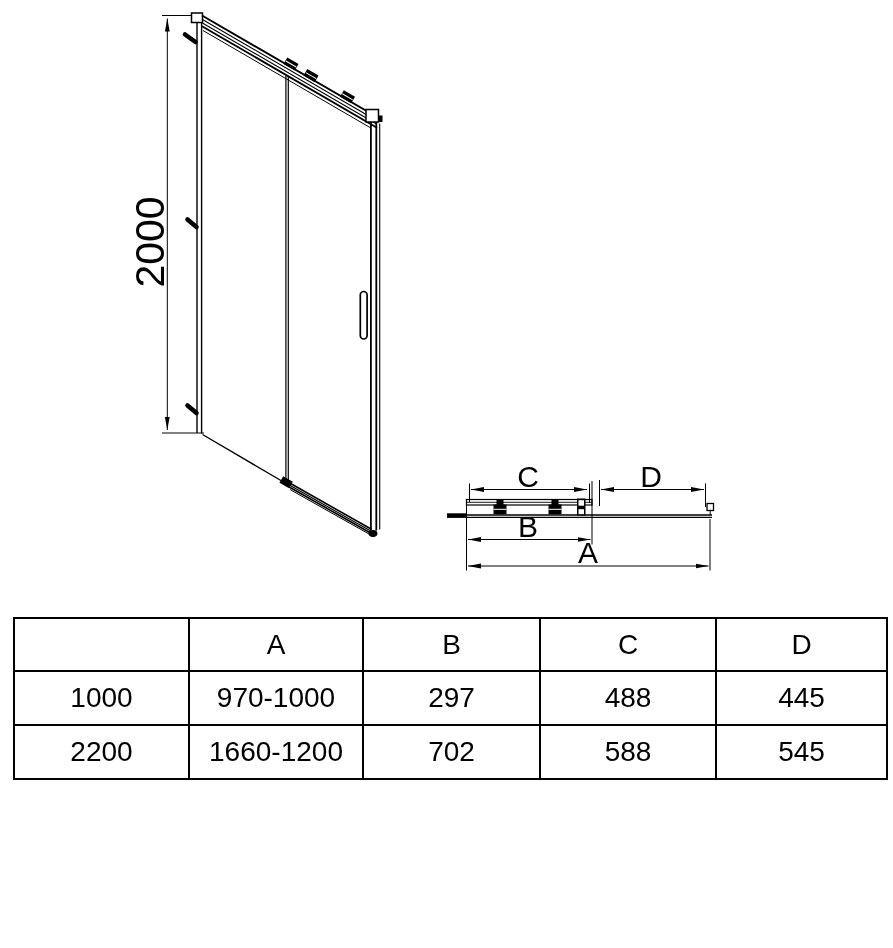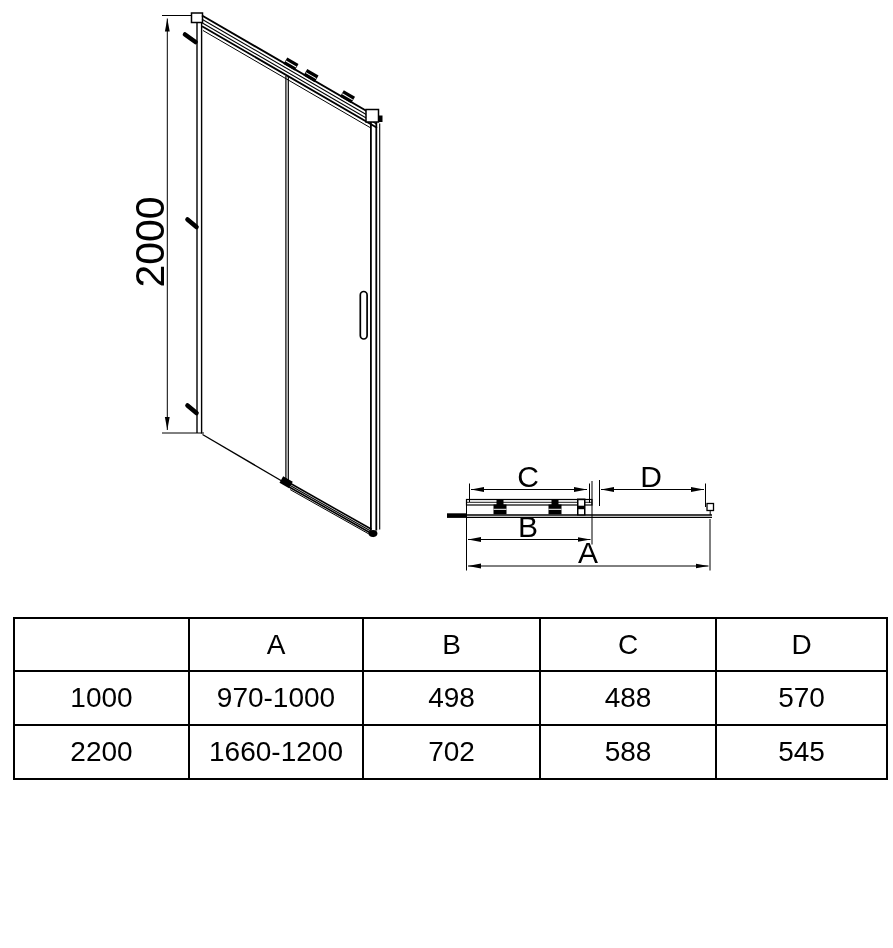--- a/index.html
+++ b/index.html
@@ -168,23 +168,23 @@
       <th>A</th>
       <th>B</th>
       <th>C</th>
       <th>D</th>
     </tr>
   </thead>
   <tbody>
     <tr>
       <td>1000</td>
       <td>970-1000</td>
-      <td>498</td>
+      <td>297</td>
       <td>488</td>
-      <td>570</td>
+      <td>445</td>
     </tr>
     <tr>
       <td>2200</td>
       <td>1660-1200</td>
       <td>702</td>
       <td>588</td>
       <td>545</td>
     </tr>
   </tbody>
 </table>

